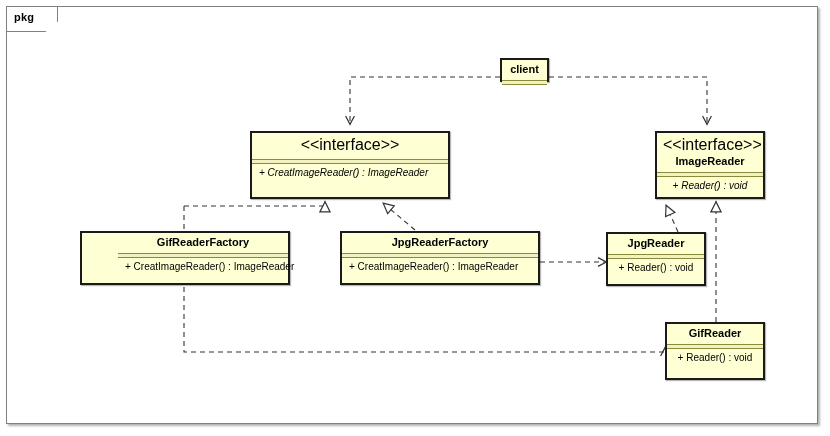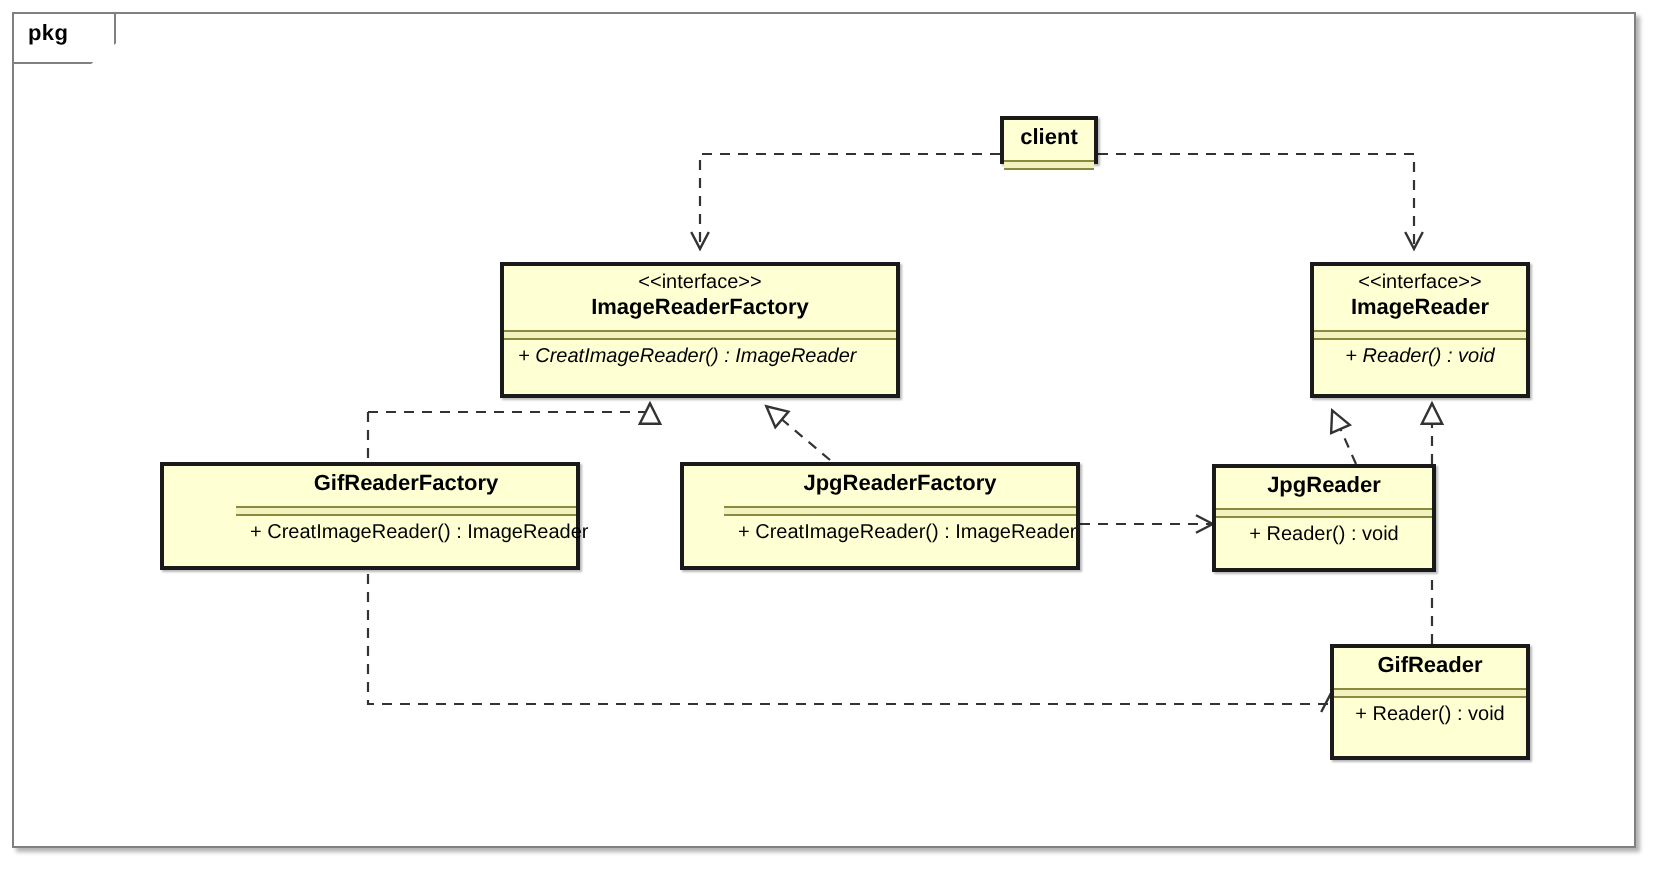--- a/index.html
+++ b/index.html
@@ -70,21 +70,21 @@
     background: #feffd2;
     border: 2px solid #1a1a1a;
     box-shadow: 1px 1px 1px rgba(0,0,0,0.28);
   }
   .node .hdr {
     padding: 3px 6px 4px 6px;
     text-align: center;
     line-height: 1.18;
   }
   .node .stereo {
-    font-size: 10px;
+    font-size: 16px;
     color: #000;
     display: block;
   }
   .node .cname {
     font-size: 11px;
     font-weight: bold;
     color: #000;
     display: block;
   }
   .node .sep {
@@ -149,21 +149,20 @@
     <div class="hdr">
       <span class="cname">client</span>
     </div>
     <div class="sep"></div>
     <div class="attrs"></div>
   </div>
 
   <div class="node" style="left:250px; top:131px; width:200px; height:68px;">
     <div class="hdr">
       <span class="stereo">&lt;&lt;interface&gt;&gt;</span>
-      <span class="cname">ImageReaderFactory</span>
     </div>
     <div class="sep"></div>
     <div class="ops italic">+ CreatImageReader() : ImageReader</div>
   </div>
 
   <div class="node" style="left:655px; top:131px; width:110px; height:68px;">
     <div class="hdr">
       <span class="stereo">&lt;&lt;interface&gt;&gt;</span>
       <span class="cname">ImageReader</span>
     </div>
@@ -172,29 +171,29 @@
   </div>
 
   <div class="node" style="left:80px; top:231px; width:210px; height:54px;padding-left:36px;">
     <div class="hdr">
       <span class="cname">GifReaderFactory</span>
     </div>
     <div class="sep"></div>
     <div class="ops">+ CreatImageReader() : ImageReader</div>
   </div>
 
-  <div class="node" style="left:340px; top:231px; width:200px; height:54px;padding-left:20px;">
+  <div class="node" style="left:340px; top:231px; width:200px; height:54px;">
     <div class="hdr">
       <span class="cname">JpgReaderFactory</span>
     </div>
     <div class="sep"></div>
     <div class="ops">+ CreatImageReader() : ImageReader</div>
   </div>
 
-  <div class="node" style="left:606px; top:232px; width:112px; height:54px;">
+  <div class="node" style="left:606px; top:232px; width:100px; height:54px;">
     <div class="hdr">
       <span class="cname">JpgReader</span>
     </div>
     <div class="sep"></div>
     <div class="ops" style="text-align:center;">+ Reader() : void</div>
   </div>
 
   <div class="node" style="left:665px; top:322px; width:100px; height:58px;">
     <div class="hdr">
       <span class="cname">GifReader</span>

